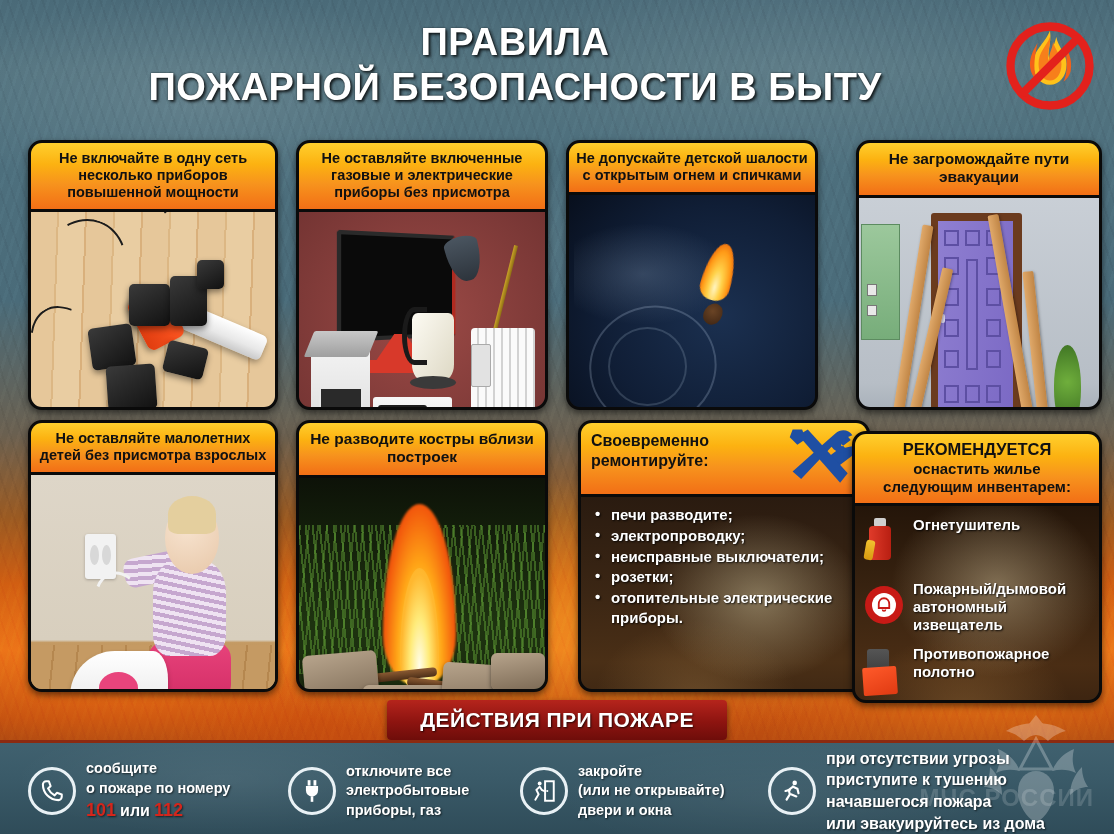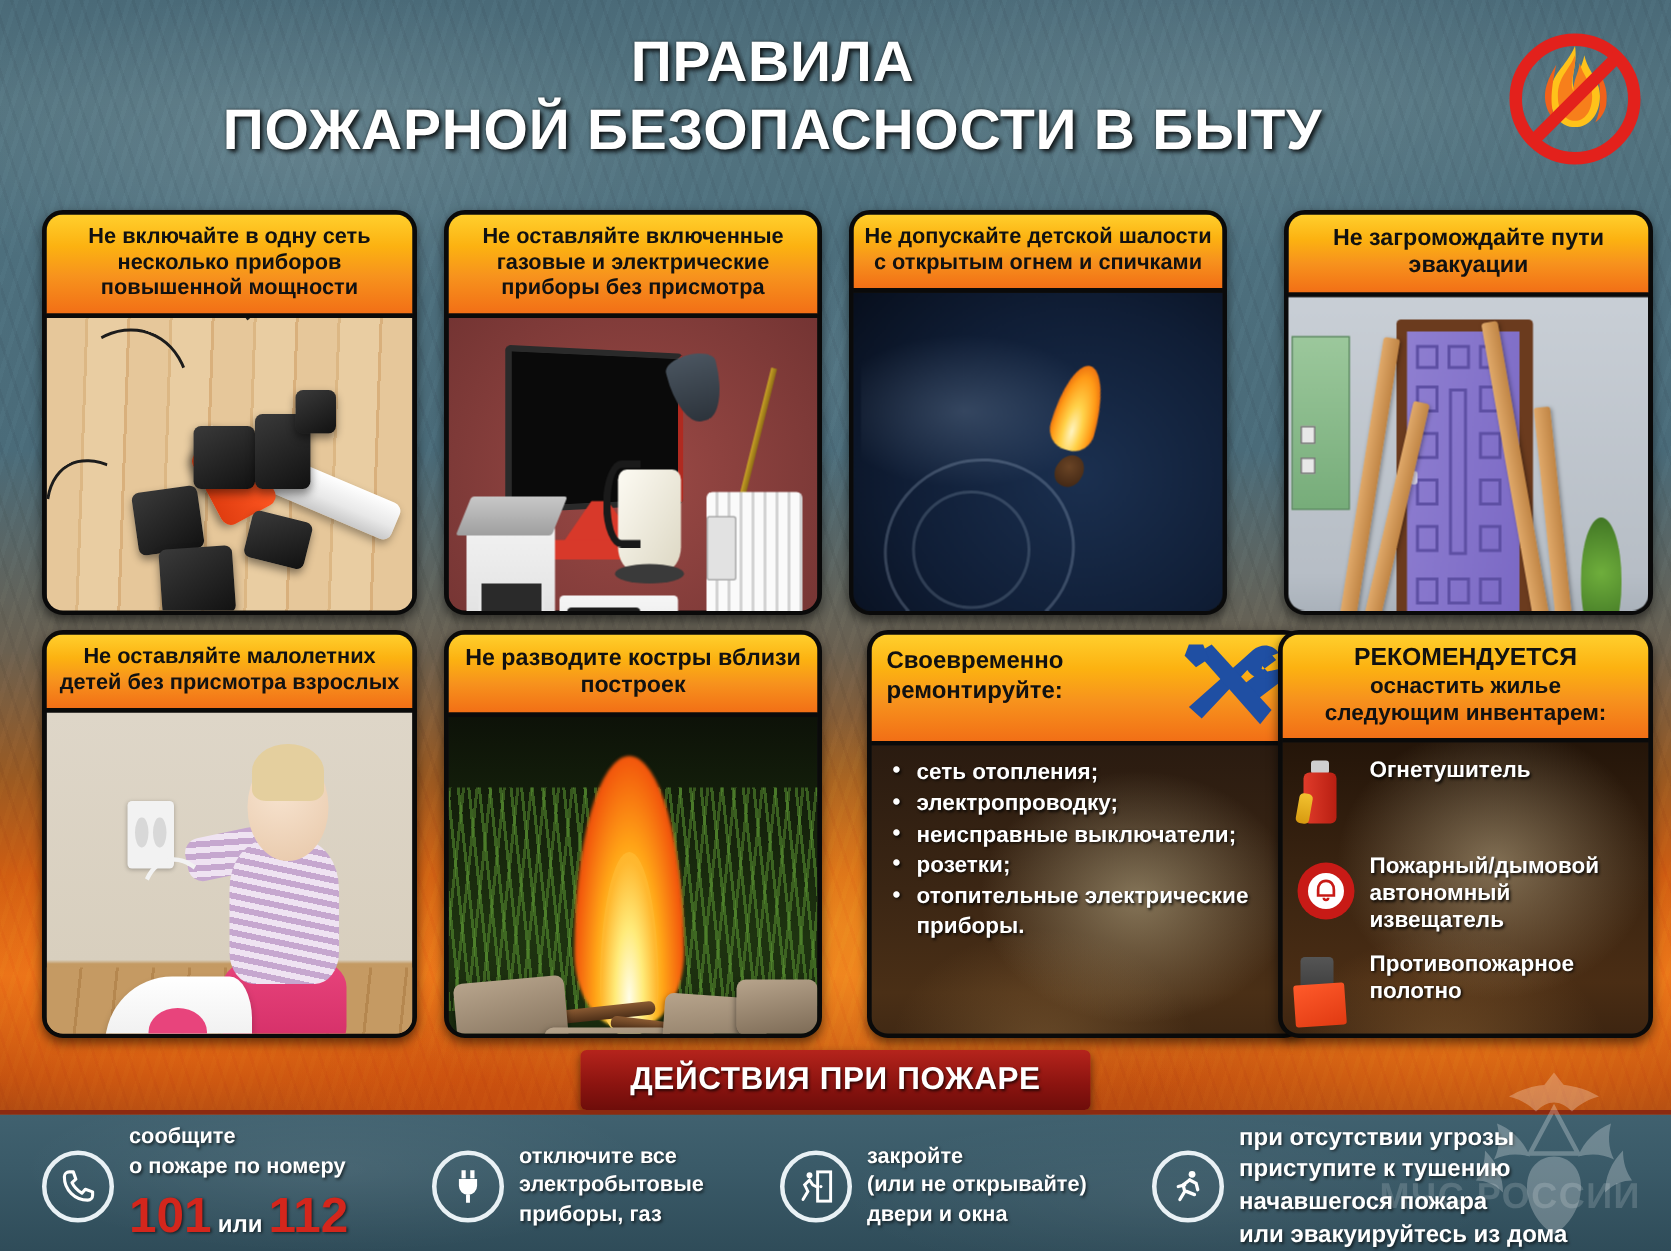--- a/index.html
+++ b/index.html
@@ -251,21 +251,21 @@
     border-top: 3px solid #8c2a10;
   }
   .footer-tex {
     position:absolute; inset:0;
     background: radial-gradient(ellipse 300px 80px at 20% 40%, rgba(255,255,255,.07), transparent 70%),
                 radial-gradient(ellipse 320px 80px at 70% 60%, rgba(255,255,255,.05), transparent 70%);
   }
   .fitem { position:absolute; top:12px; height:72px; display:flex; align-items:center; gap:10px; }
   .fcirc { width:48px; min-width:48px; height:48px; border-radius:50%; border:3px solid #e9f1f5; display:flex; align-items:center; justify-content:center; }
   .ftxt { color:#fff; font-weight:bold; font-size:14.5px; line-height:1.35; text-shadow:1px 1px 2px rgba(0,0,0,.6); }
-  .ftxt .big { font-size:33px; color:#d4261c; }
+  .ftxt .big { font-size:18px; color:#d4261c; }
   .ftxt .ili { font-size:16px; }
   .emblem { position:absolute; right:18px; top:-34px; width:120px; height:120px; opacity:.30; }
   .wm { position:absolute; right:20px; bottom:22px; color:rgba(255,255,255,.16); font-size:24px; font-weight:bold; letter-spacing:1px; }
 </style>
 </head>
 <body>
 
 <div class="poster">
   <div class="tex tex1"></div>
   <div class="tex tex2"></div>
@@ -431,30 +431,30 @@
         <g fill="#1f4fa3">
           <path d="M58 4 l-3 11 6 5 11-4 4 5 -22 22 -10 -10 22 -22z" transform="rotate(8 40 36)"></path>
           <path d="M53 8 c6 -5 14 -4 18 2 l-10 4 -2 7 8 5 c-6 4 -14 2 -18 -4 l-32 34 -9 -8 36 -32 z"></path>
           <path d="M14 10 l10 -6 42 46 -8 10 z"></path>
           <path d="M8 4 l10 0 4 10 -9 6 -8 -8 z"></path>
         </g>
       </svg>
     </div>
     <div class="repair-body">
       <ul class="bullets">
-        <li>сеть отопления;</li>
+        <li>печи разводите;</li>
         <li>электропроводку;</li>
         <li>неисправные выключатели;</li>
         <li>розетки;</li>
         <li>отопительные электрические приборы.</li>
       </ul>
     </div>
   </div>
 
-  <div class="card" style="left:852px; top:420px; width:250px; height:272px;">
+  <div class="card" style="left:852px; top:431px; width:250px; height:272px;">
     <div class="cap-rec">
       <span class="r1">РЕКОМЕНДУЕТСЯ</span>
       <span class="r2">оснастить жилье</span>
       <span class="r3">следующим инвентарем:</span>
     </div>
     <div class="rec-body">
       <div class="rec-row">
         <div class="rec-ico">
           <div class="ext-top"></div>
           <div class="ext-body"></div>

